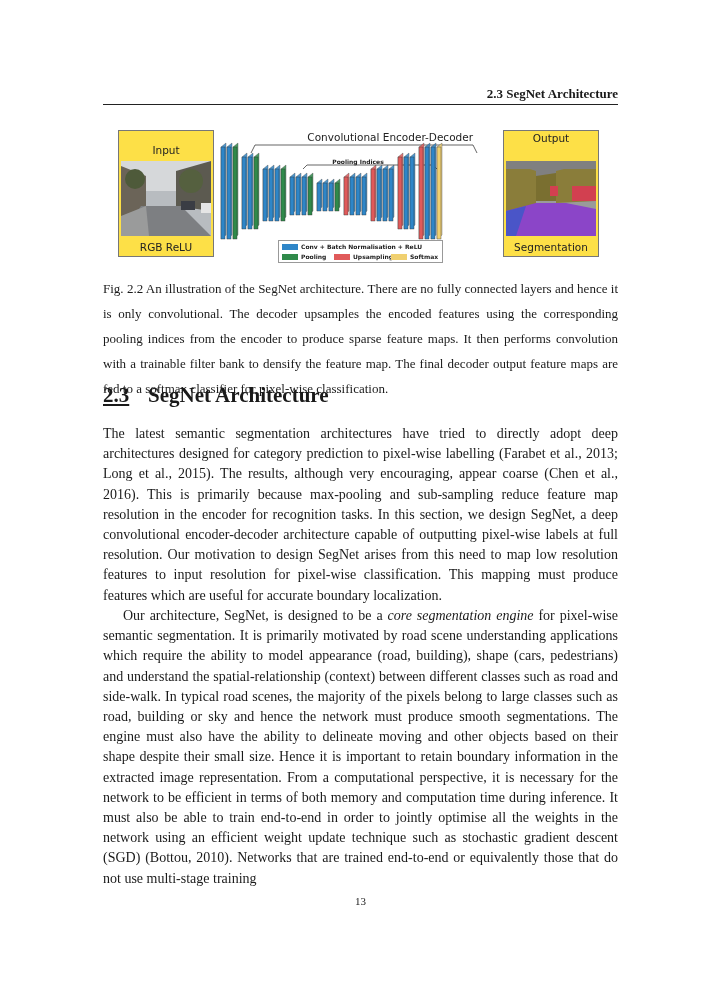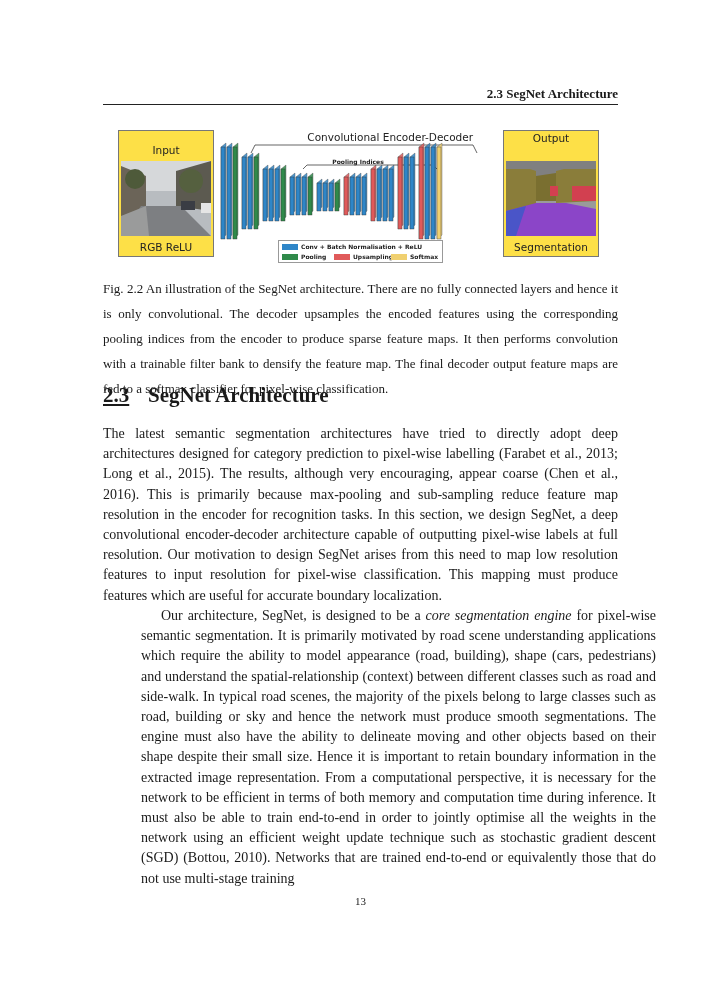--- a/index.html
+++ b/index.html
@@ -27,21 +27,21 @@
   .leg-item { position: absolute; display: flex; align-items: center; gap: 3px; }
   .sw { display: inline-block; width: 16px; height: 6px; }
 
   .caption { position: absolute; left: 103px; top: 276px; width: 515px; font-size: 13px; line-height: 25px;
              text-align: justify; }
   .section-title { position: absolute; left: 103px; top: 383px; font-size: 21px; font-weight: bold; }
   .section-title .num { display: inline-block; width: 45px; text-decoration: underline; }
   .para { position: absolute; left: 103px; width: 515px; font-size: 14px; line-height: 20.2px;
           text-align: justify; margin: 0; }
   #para1 { top: 424px; }
-  #para2 { top: 606px; text-indent: 20px; margin-left: 38px; }
+  #para2 { top: 606px; text-indent: 20px; }
   .page-number { position: absolute; left: 103px; top: 895px; width: 515px; text-align: center; font-size: 11px; }
 </style>
 </head>
 <body>
 
 <div class="running-head">2.3 SegNet Architecture</div>
 <div class="head-rule"></div>
 
 <div class="figure">
   <div class="figbox" id="input-box">

